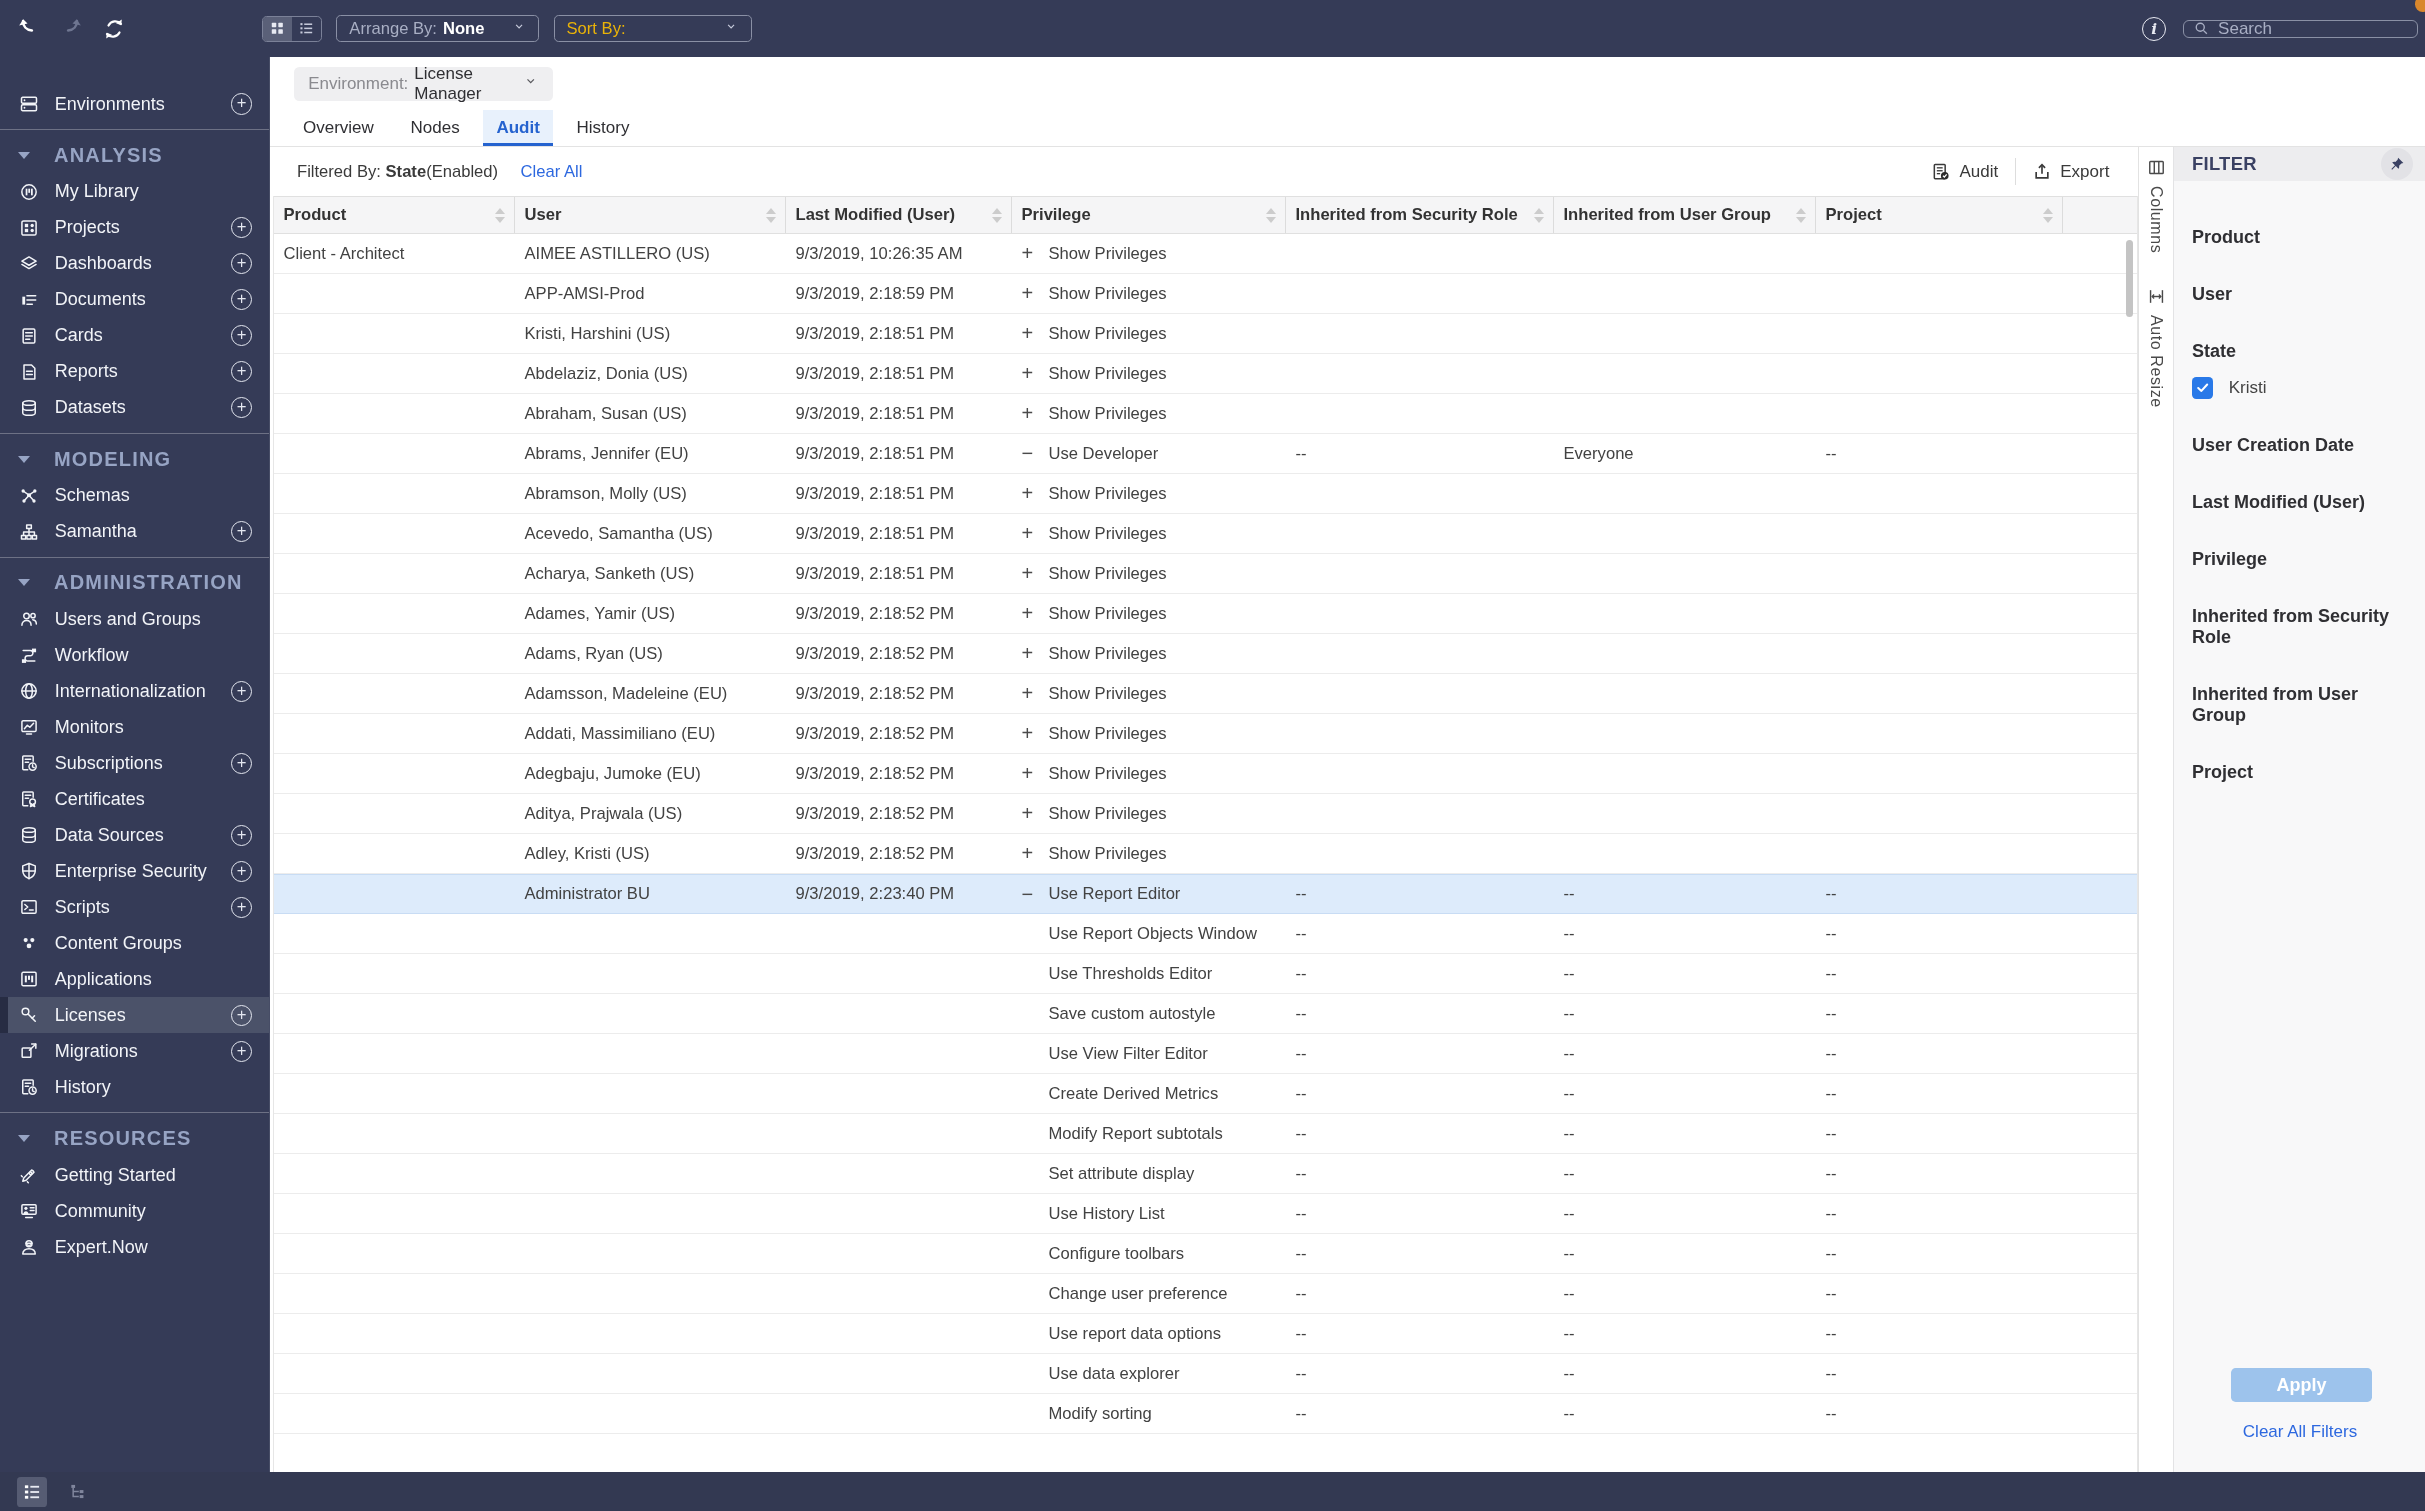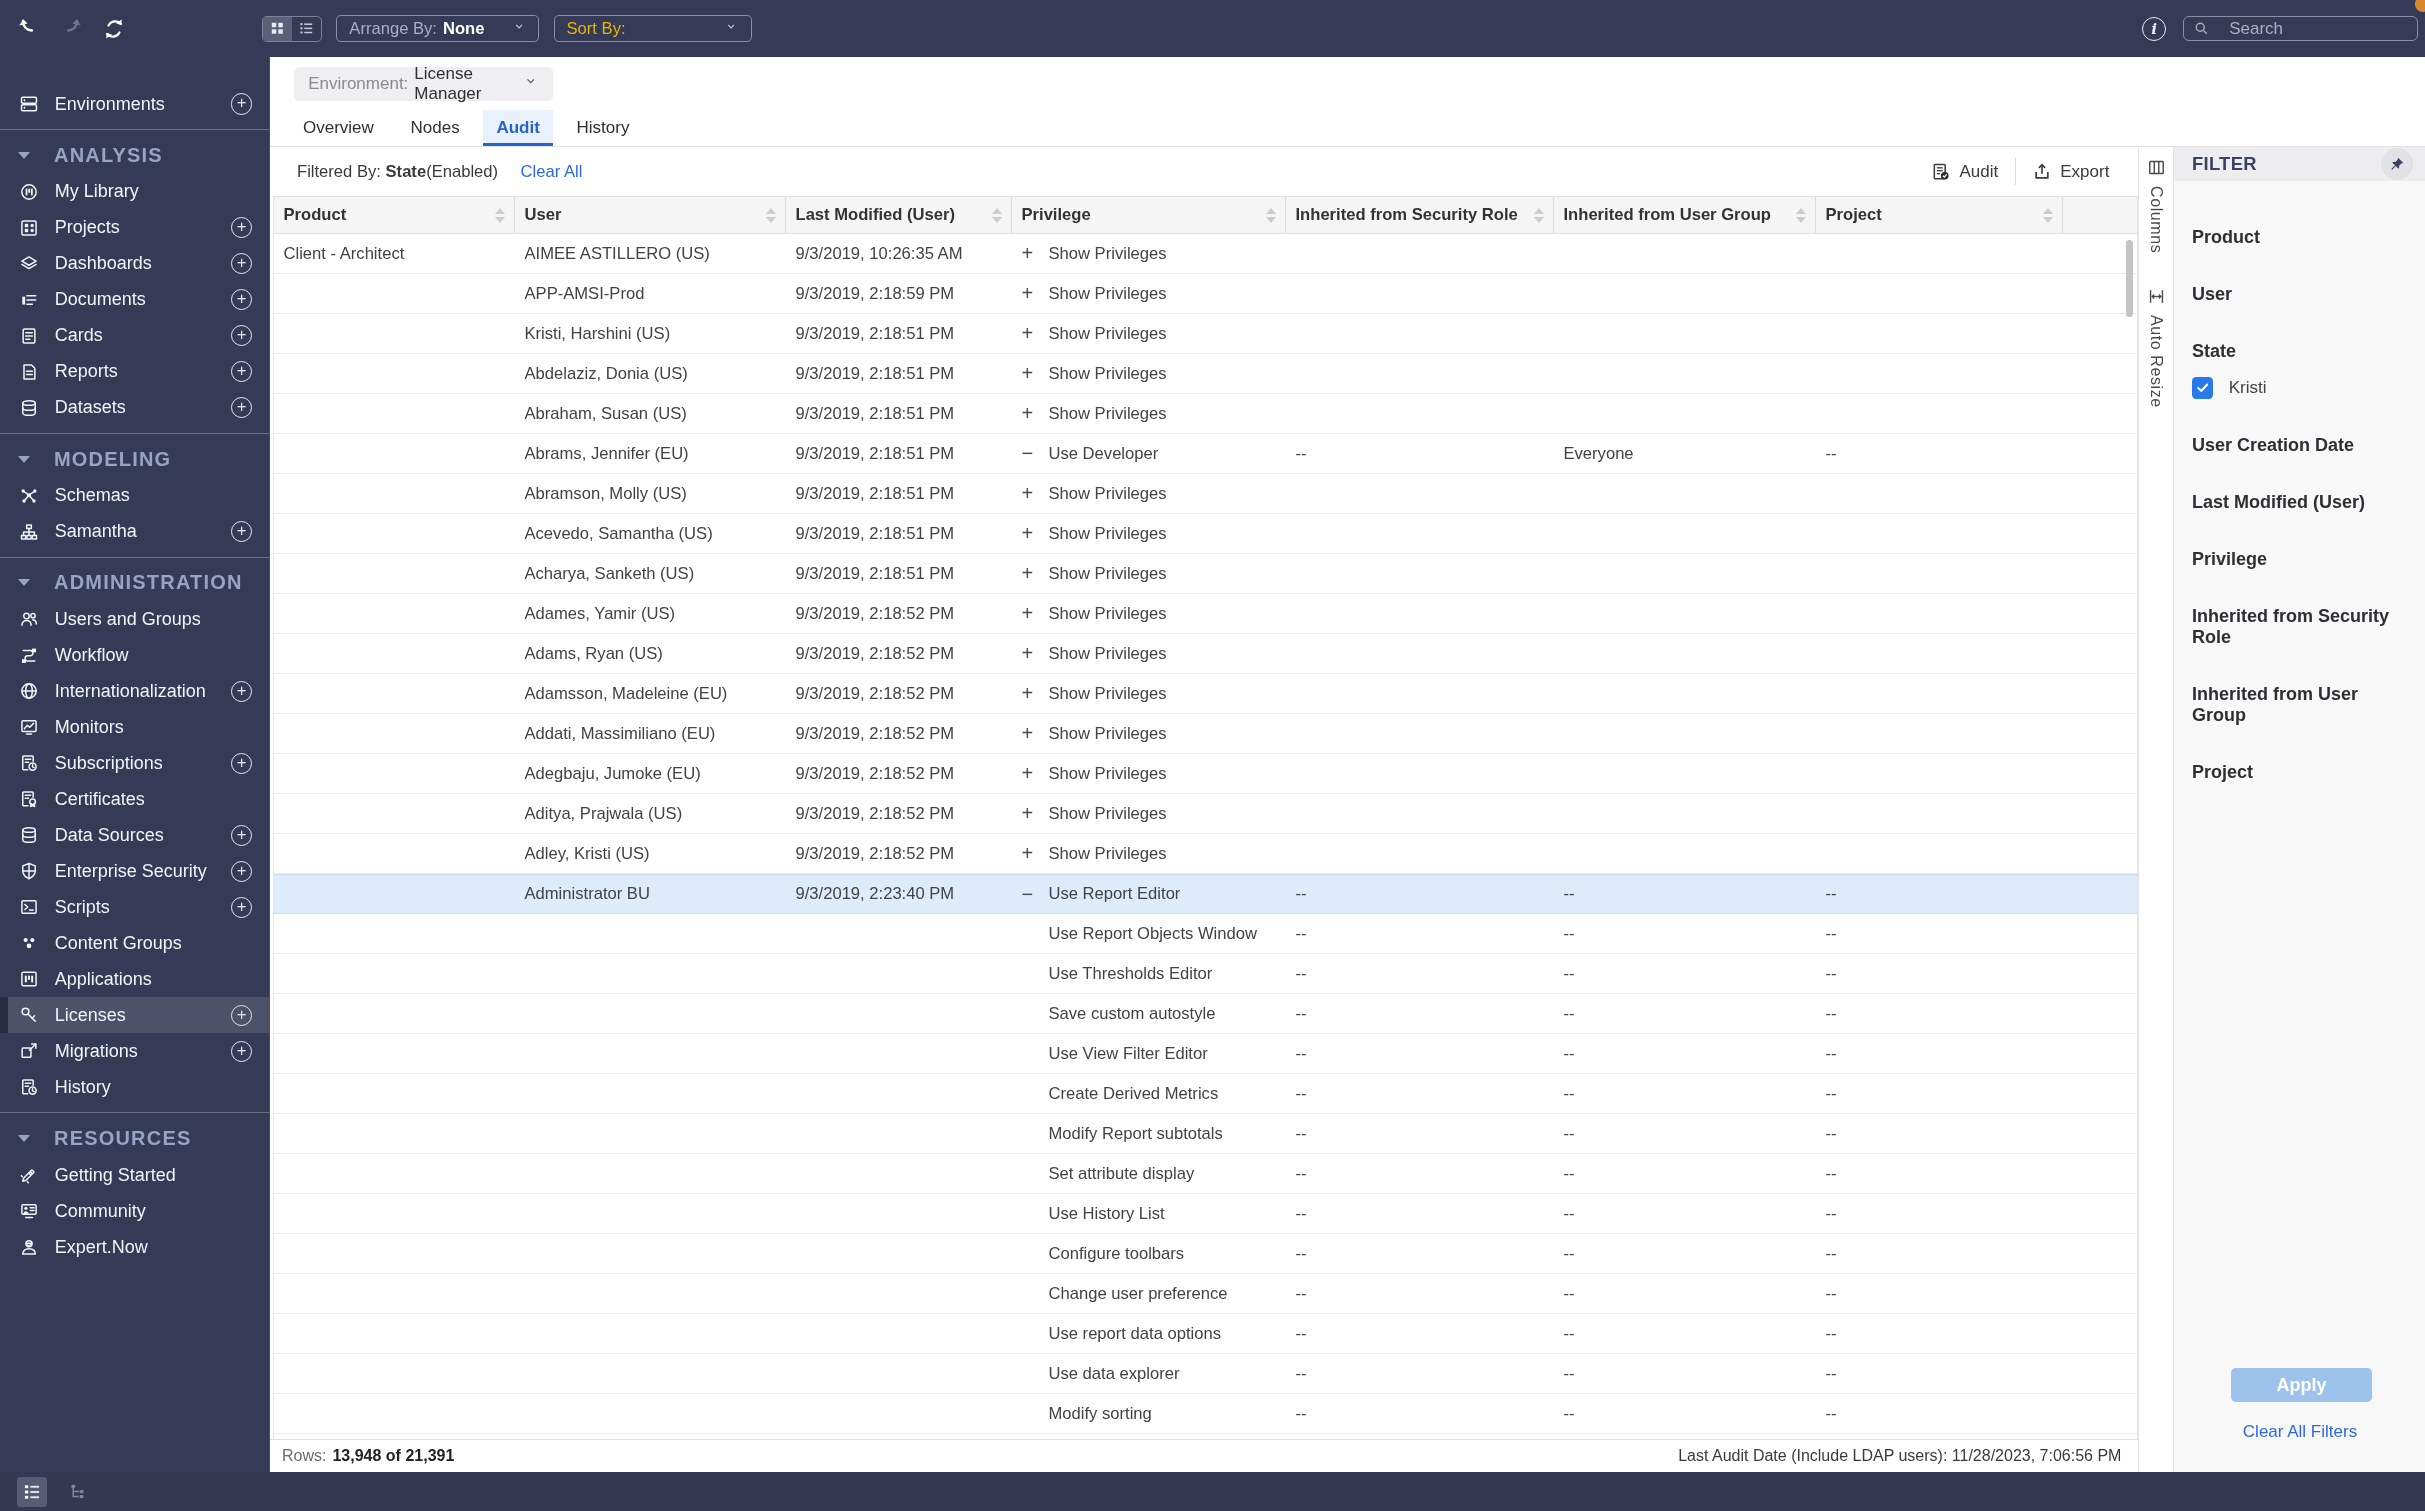--- a/index.html
+++ b/index.html
@@ -18,21 +18,21 @@
   .view-toggle .vt{width:29px; display:flex; align-items:center; justify-content:center;}
   .vt.sel{background:#5A6078;}
   .vt svg{width:16.6px; height:16.6px;}
   .tb-dd{height:27px; border:0.6px solid #8A90A5; border-radius:4.7px; display:flex; align-items:center; padding:0 12px; margin-left:14.2px; color:#A9AFC4; font-size:16.6px;}
   .tb-dd .dd-val{color:#fff; font-weight:bold; margin-left:6px;}
   .tb-dd .chev{margin-left:auto;}
   .dd-arrange{width:203px;}
   .dd-sort{width:198px;}
   .tb-right{margin-left:auto; display:flex; align-items:center; margin-right:8.3px;}
   .info-circ{width:24px; height:24px; border:1.5px solid #E8EAF2; border-radius:50%; color:#E8EAF2; font-size:15.4px; display:flex; align-items:center; justify-content:center; font-family:"DejaVu Serif",serif; font-style:italic; font-weight:bold;}
-  .searchbox{width:235px; height:25px; border:0.9px solid #8A90A5; border-radius:6px; margin-left:16.6px; display:flex; align-items:center; padding:0 9.5px;justify-content:space-between;}
+  .searchbox{width:235px; height:18px; border:0.9px solid #8A90A5; border-radius:6px; margin-left:16.6px; display:flex; align-items:center; padding:0 9.5px;}
   .searchbox svg{width:16.6px; height:16.6px; flex:none;}
   .searchbox input{background:transparent; border:none; outline:none; color:#D7DAE6; font-size:17px; margin-left:8.3px; width:178px; font-family:inherit;}
   .searchbox input::placeholder{color:#A9AFC4;}
   .corner-dot{position:absolute; right:-4.7px; top:-3.6px; width:15.4px; height:15.4px; border-radius:50%; background:var(--orange);}
 
   
   .sidebar{position:absolute; left:0; top:57px; width:270px; bottom:40px; background:var(--navy); padding-top:29px; overflow:hidden; border-right:0.6px solid #474D66;}
   .side-item{height:36px; display:flex; align-items:center; padding:0 16.6px 0 18px; color:#F2F4F8; font-size:18px; cursor:pointer; position:relative;}
   .side-item .s-ic{width:21.4px; height:21.4px; flex:none; display:flex; align-items:center; justify-content:center; margin-right:15.4px;}
   .side-item .s-ic svg{width:20px; height:20px;}
@@ -1030,25 +1030,20 @@
               </div>
               <div class="td">--</div>
               <div class="td">--</div>
               <div class="td">--</div>
               <div class="td"></div>
             </div>
           </div>
         <div class="scroll-thumb"></div>
       </div>
 
-      <div class="statusbar">
-        <span class="rows-label">Rows:</span>
-        <span class="rows-val">13,948 of 21,391</span>
-        <span class="audit-date">Last Audit Date (Include LDAP users): 11/28/2023, 7:06:56 PM</span>
-      </div>
     </div>
 
     <div class="vstrip">
       <div class="vtab">
         <svg viewBox="0 0 24 24">
             <rect x="3.5" y="4.5" width="17" height="15" rx="1" fill="none" stroke="#4A4A4A" stroke-width="1.8"></rect>
             <line x1="9.2" y1="4.5" x2="9.2" y2="19.5" stroke="#4A4A4A" stroke-width="1.8"></line>
             <line x1="14.9" y1="4.5" x2="14.9" y2="19.5" stroke="#4A4A4A" stroke-width="1.8"></line>
           </svg>
         <span class="vlabel">Columns</span>

